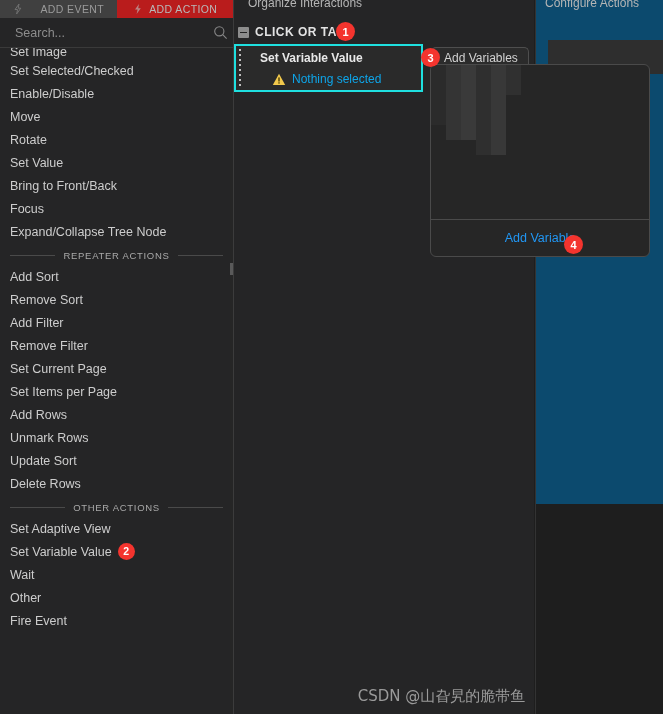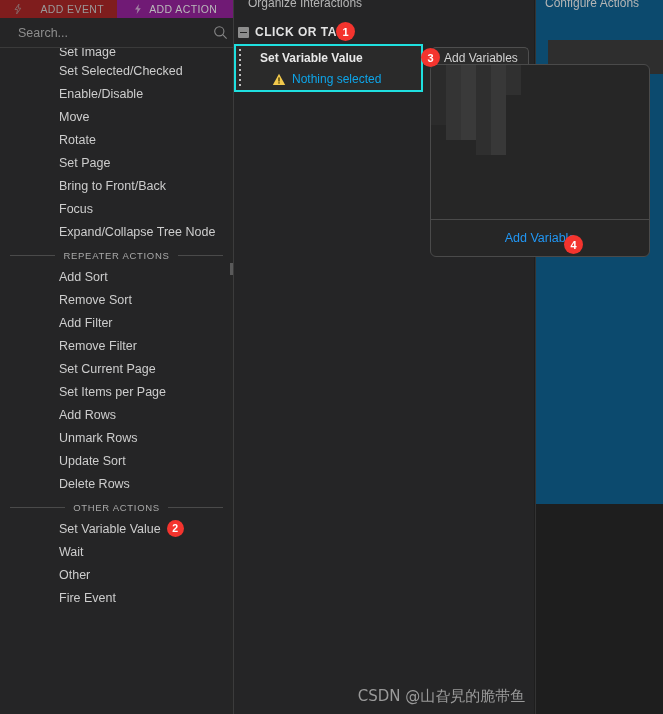--- a/index.html
+++ b/index.html
@@ -37,25 +37,25 @@
   .tab {
     flex: 1;
     height: 18px;
     display: flex;
     align-items: center;
     justify-content: center;
     gap: 5px;
     font-size: 10.5px;
     letter-spacing: 0.4px;
     color: #b9b9b9;
-    background: #701a75;
+    background: #b91c1c;
     box-sizing: border-box;
   }
   .tab.inactive {
-    background: #7f1d1d;
+    background: #404040;
     color: #9a9a9a;
     gap: 16px;
   }
   .tab-icon {
     width: 12px;
     height: 12px;
     display: inline-flex;
     align-items: center;
     justify-content: center;
     opacity: 0.65;
@@ -75,22 +75,21 @@
     align-items: center;
   }
   #search-input {
     flex: 1;
     background: transparent;
     border: 0;
     outline: none;
     color: #fdba74;
     font-size: 12.5px;
     font-family: "Liberation Sans", sans-serif;
-    padding-left: 9px;
-    margin-left: 9px;
+    padding-left: 15px;
   }
   #search-input::placeholder { color: #8d8d8d; }
   #search-icon {
     width: 26px;
     height: 30px;
     display: flex;
     align-items: center;
     justify-content: center;
     opacity: 0.7;
   }
@@ -99,26 +98,25 @@
   #action-list {
     position: absolute;
     left: 0; top: 48px;
     width: 233px;
     height: 666px;
     overflow: hidden;
   }
   .list-item {
     height: 23px;
     line-height: 23px;
-    padding-left: 18px;
+    padding-left: 10px;
     font-size: 12.5px;
     color: #cdcdcd;
     white-space: nowrap;
     position: relative;
-    margin-left: 41px;
   }
   .list-item.clipped {
     height: 12px;
     line-height: 8px;
     overflow: hidden;
   }
   .group-header {
     height: 22px;
     display: flex;
     align-items: center;
@@ -419,21 +417,21 @@
       </svg>
     </span>
   </div>
 
   <div id="action-list">
       <div class="list-item clipped"><span>Set Image</span></div>
       <div class="list-item"><span>Set Selected/Checked</span></div>
       <div class="list-item"><span>Enable/Disable</span></div>
       <div class="list-item"><span>Move</span></div>
       <div class="list-item"><span>Rotate</span></div>
-      <div class="list-item"><span>Set Page</span></div>
+      <div class="list-item"><span>Set Value</span></div>
       <div class="list-item"><span>Bring to Front/Back</span></div>
       <div class="list-item"><span>Focus</span></div>
       <div class="list-item"><span>Expand/Collapse Tree Node</span></div>
       <div class="group-header">
         <span class="rule"></span>
         <span>REPEATER ACTIONS</span>
         <span class="rule"></span>
       </div>
       <div class="list-item"><span>Add Sort</span></div>
       <div class="list-item"><span>Remove Sort</span></div>
@@ -443,20 +441,21 @@
       <div class="list-item"><span>Set Items per Page</span></div>
       <div class="list-item"><span>Add Rows</span></div>
       <div class="list-item"><span>Unmark Rows</span></div>
       <div class="list-item"><span>Update Sort</span></div>
       <div class="list-item"><span>Delete Rows</span></div>
       <div class="group-header">
         <span class="rule"></span>
         <span>OTHER ACTIONS</span>
         <span class="rule"></span>
       </div>
+      <div class="list-item"><span>Set Adaptive View</span></div>
       <div class="list-item"><span>Set Variable Value</span><span class="badge">2</span></div>
       <div class="list-item"><span>Wait</span></div>
       <div class="list-item"><span>Other</span></div>
       <div class="list-item"><span>Fire Event</span></div>
     </div>
 
   <div id="left-scroll-track">
     <div id="left-scroll-thumb"></div>
   </div>
 </div>

